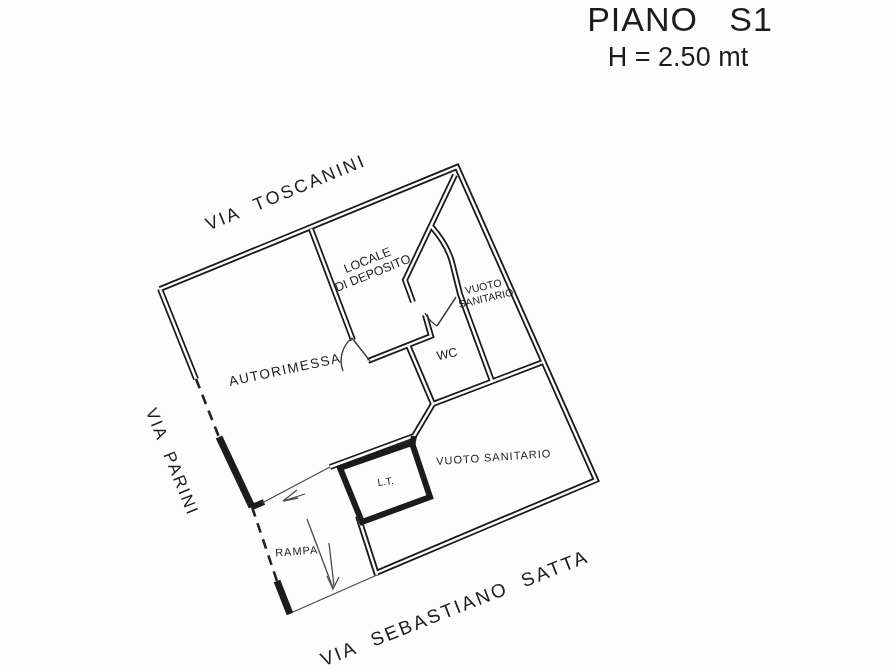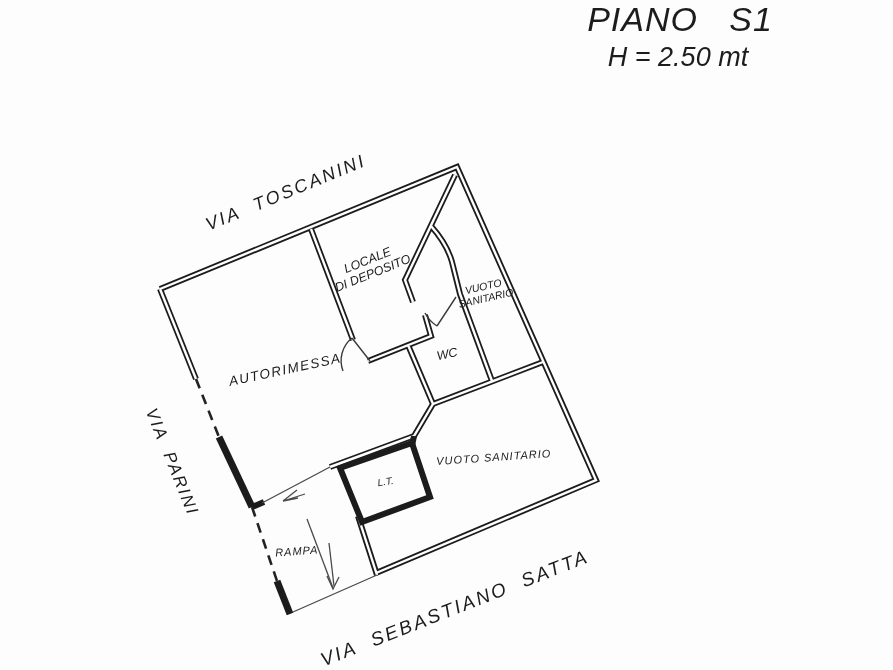--- a/index.html
+++ b/index.html
@@ -9,21 +9,20 @@
     height: 670px;
     background: #ffffff;
     overflow: hidden;
     font-family: "Liberation Sans", "DejaVu Sans", sans-serif;
   }
   #stage {
     position: relative;
     width: 893px;
     height: 670px;
     background: #fdfdfd;
-    font-style: italic;
   }
   svg { display: block; }
 
   .wall-outer {
     fill: none;
     stroke: #1c1c1c;
     stroke-width: 6;
     stroke-linecap: butt;
     stroke-linejoin: miter;
   }

